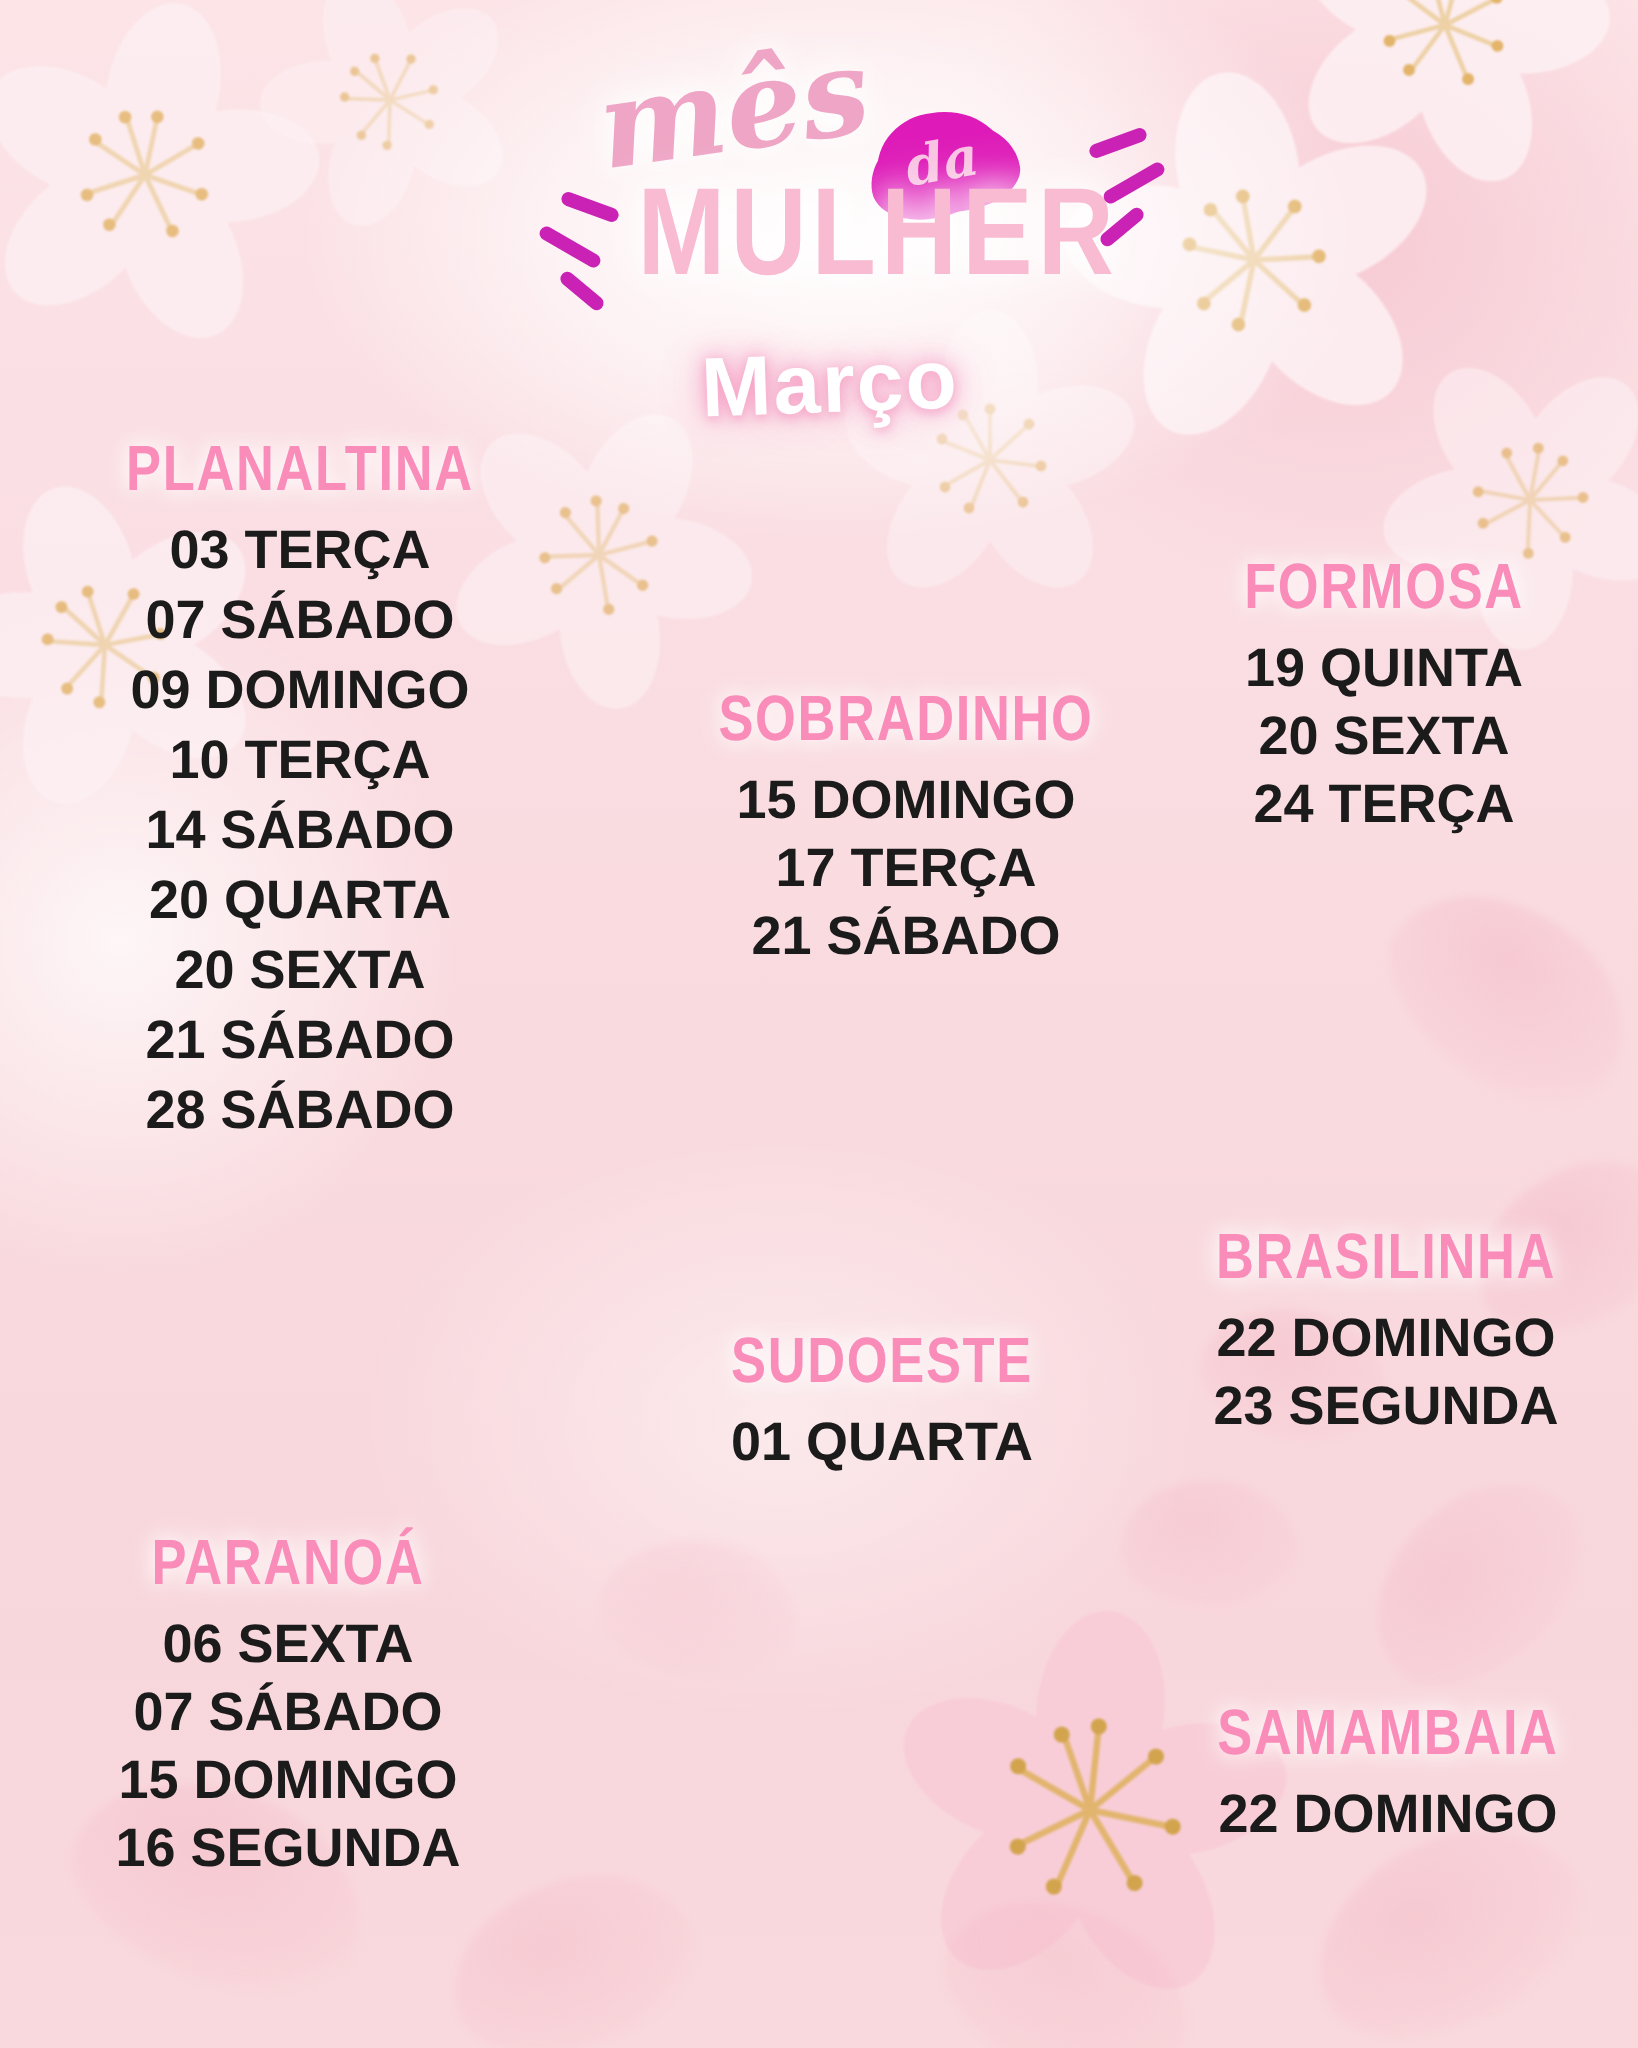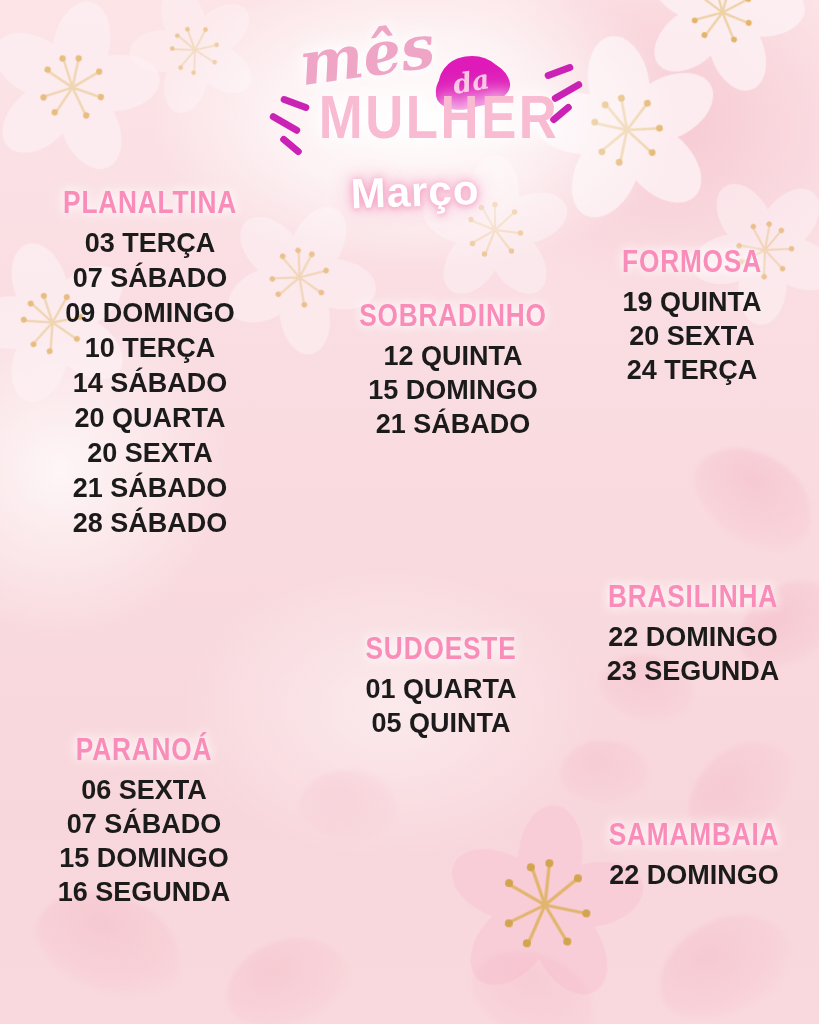--- a/index.html
+++ b/index.html
@@ -41,28 +41,28 @@
   .spark .bar{position:absolute;height:7px;background:#ca22b4;border-radius:5px;}
   .spark-left{left:262px;top:98px;}
   .spark-left .b1{width:30px;left:18px;top:2px;transform:rotate(20deg);}
   .spark-left .b2{width:34px;left:6px;top:22px;transform:rotate(30deg);}
   .spark-left .b3{width:26px;left:16px;top:44px;transform:rotate(40deg);}
   .spark-right{left:522px;top:66px;}
   .spark-right .b1{width:30px;left:22px;top:2px;transform:rotate(-20deg);}
   .spark-right .b2{width:34px;left:28px;top:22px;transform:rotate(-30deg);}
   .spark-right .b3{width:26px;left:26px;top:44px;transform:rotate(-40deg);}
   
-  .sec{position:absolute;width:300px;text-align:center;}
+  .sec{position:absolute;width:300px;text-align:center;margin-top:32px;}
   .sec h2{margin:0;font-size:32px;font-weight:700;color:#f98cb8;letter-spacing:1px;
     transform:scaleX(.82);line-height:37px;
     text-shadow:0 0 10px rgba(255,255,255,.95),0 0 18px rgba(255,255,255,.7);}
   .sec .dates{margin-top:5px;}
   .sec .date{font-size:27px;font-weight:700;color:#1b1b1b;line-height:34px;}
   .sec-planaltina{left:0;top:184px;}   .sec-planaltina .date{line-height:35px;text-align:center;}
-  .sec-sobradinho{left:303px;top:297px;}
+  .sec-sobradinho{left:303px;top:309px;}
   .sec-formosa{left:542px;top:243px;}
   .sec-brasilinha{left:543px;top:578px;}
   .sec-sudoeste{left:291px;top:630px;}
   .sec-paranoa{left:-6px;top:731px;}
   .sec-samambaia{left:544px;top:816px;}
 </style>
 </head>
 <body>
 
 <div class="poster">
@@ -202,22 +202,22 @@
       <div class="date">20 QUARTA</div>
       <div class="date">20 SEXTA</div>
       <div class="date">21 SÁBADO</div>
       <div class="date">28 SÁBADO</div>
     </div>
   </section>
 
   <section class="sec sec-sobradinho">
     <h2>SOBRADINHO</h2>
     <div class="dates">
-      <div class="date">12 QUINTA</div>
       <div class="date">15 DOMINGO</div>
+      <div class="date">17 TERÇA</div>
       <div class="date">21 SÁBADO</div>
     </div>
   </section>
 
   <section class="sec sec-formosa">
     <h2>FORMOSA</h2>
     <div class="dates">
       <div class="date">19 QUINTA</div>
       <div class="date">20 SEXTA</div>
       <div class="date">24 TERÇA</div>
@@ -229,21 +229,20 @@
     <div class="dates">
       <div class="date">22 DOMINGO</div>
       <div class="date">23 SEGUNDA</div>
     </div>
   </section>
 
   <section class="sec sec-sudoeste">
     <h2>SUDOESTE</h2>
     <div class="dates">
       <div class="date">01 QUARTA</div>
-      <div class="date">05 QUINTA</div>
     </div>
   </section>
 
   <section class="sec sec-paranoa">
     <h2>PARANOÁ</h2>
     <div class="dates">
       <div class="date">06 SEXTA</div>
       <div class="date">07 SÁBADO</div>
       <div class="date">15 DOMINGO</div>
       <div class="date">16 SEGUNDA</div>

